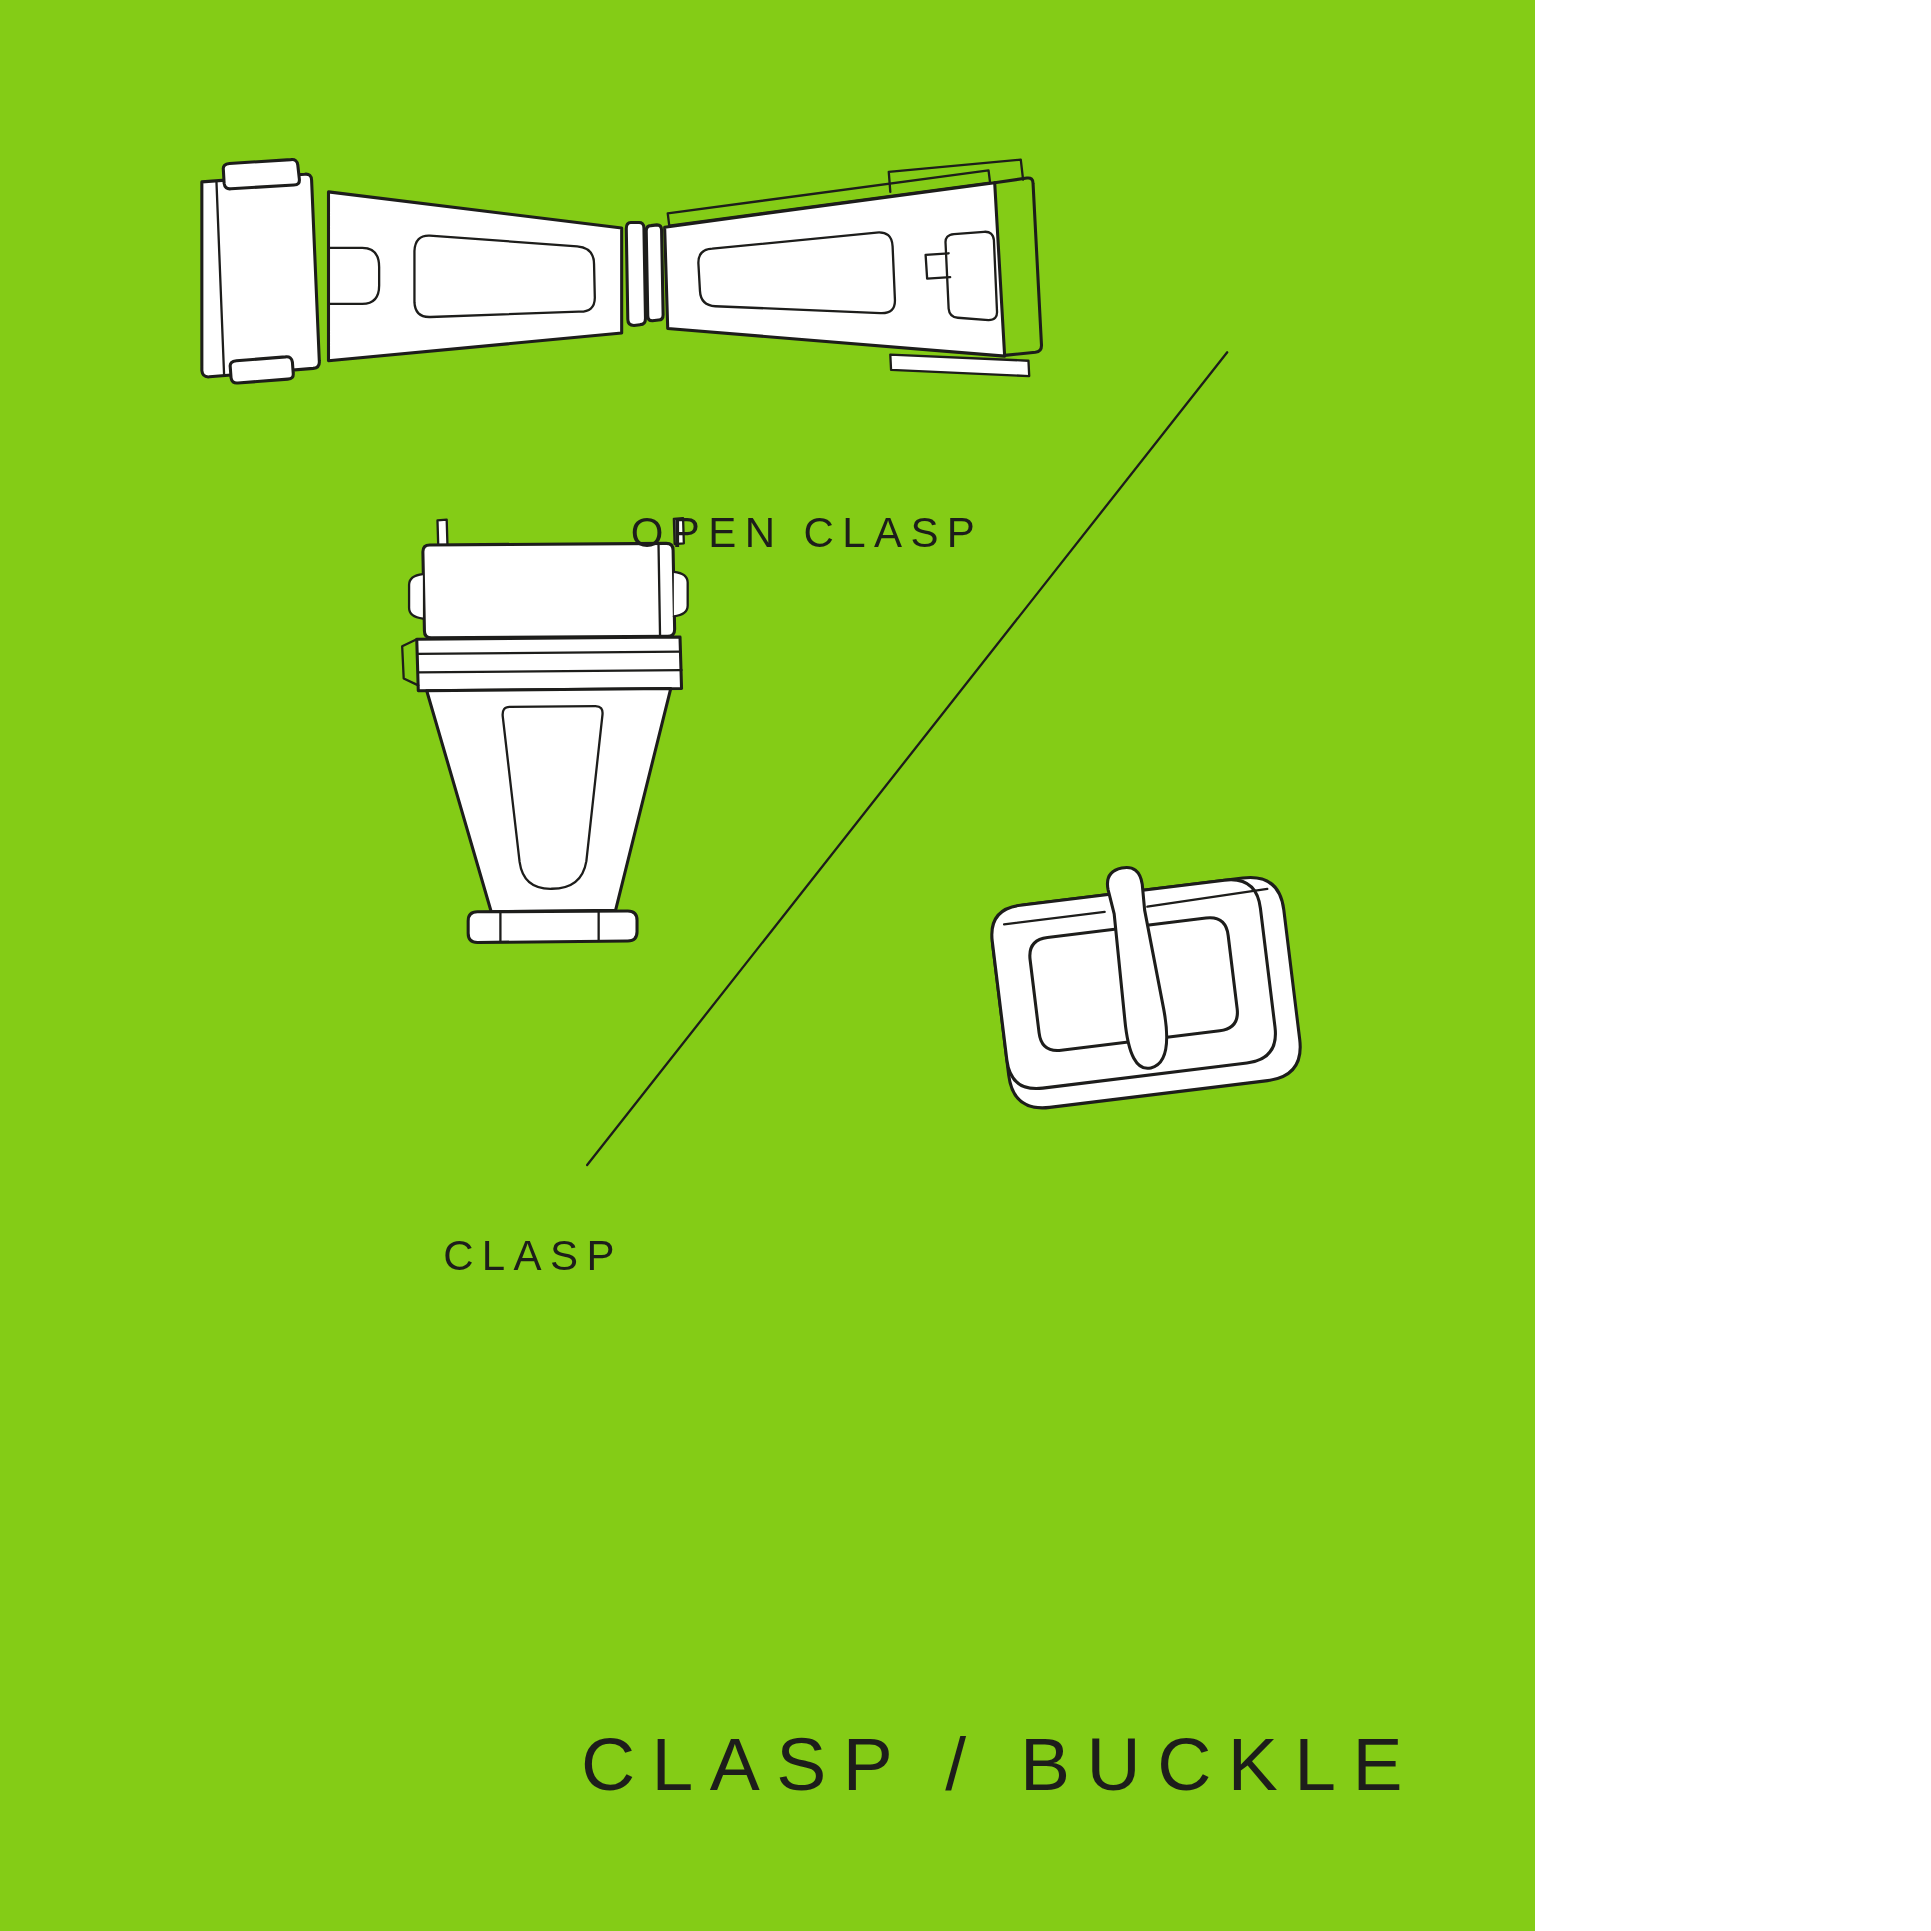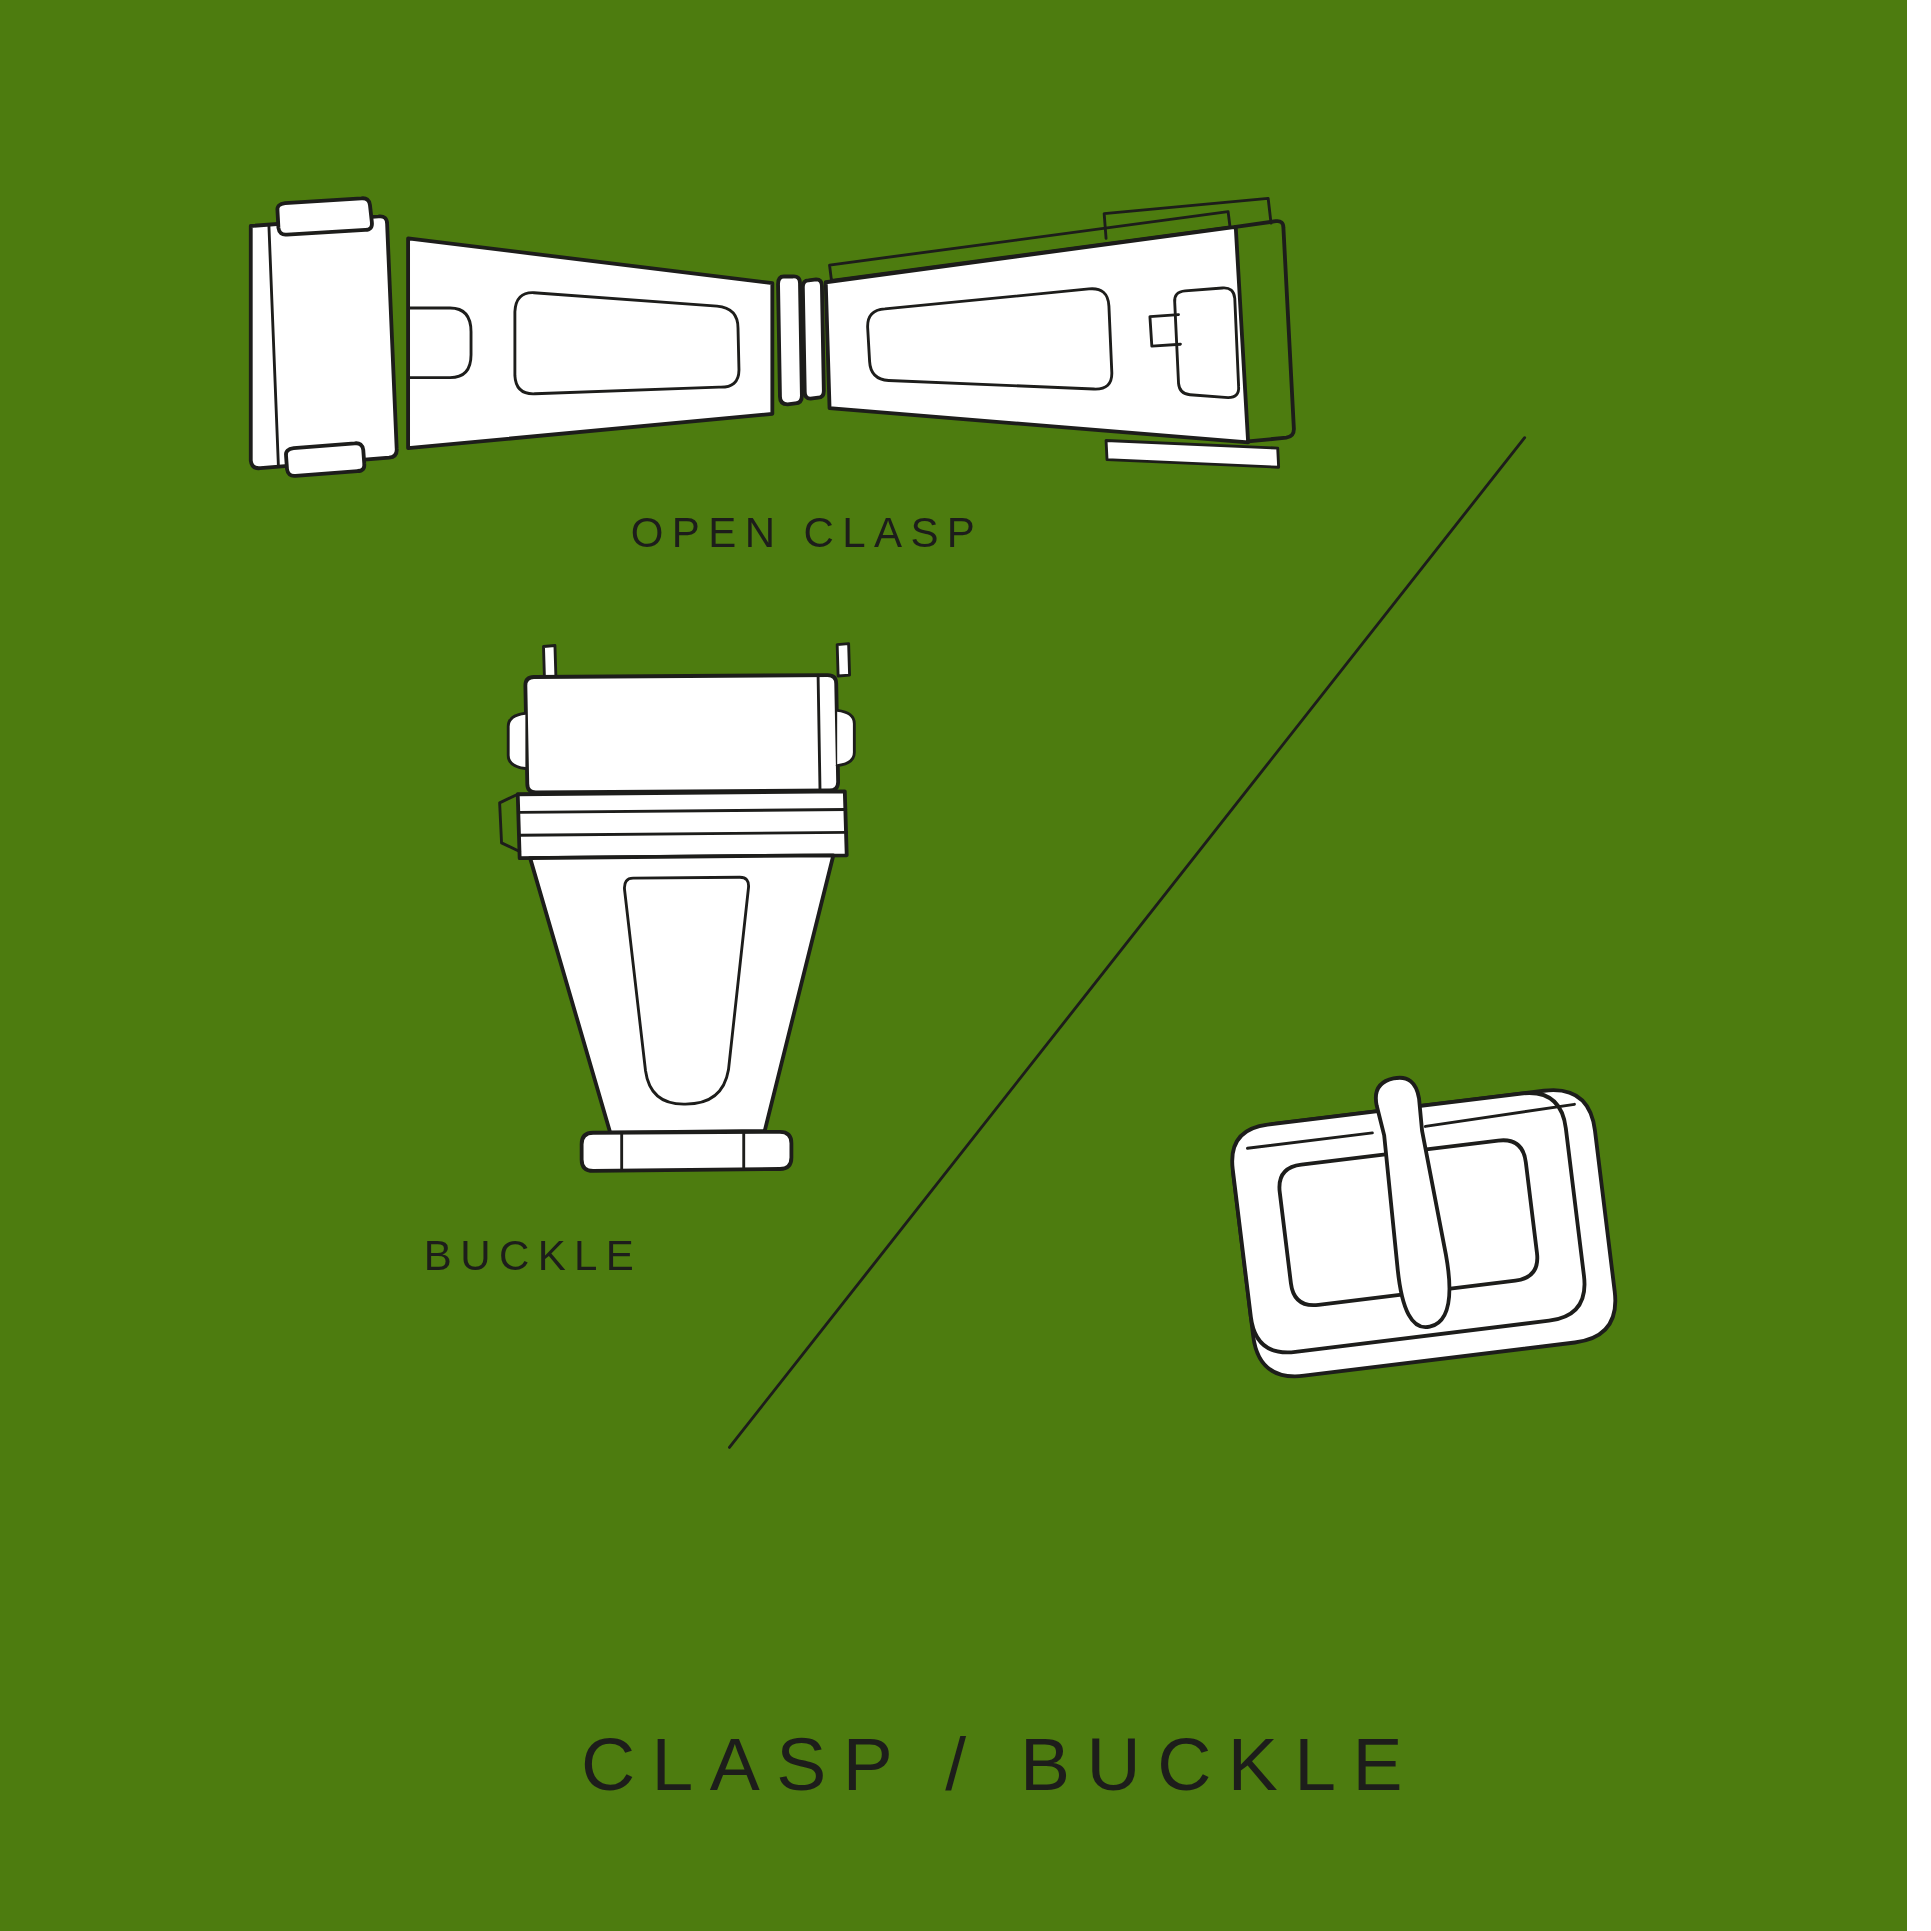--- a/index.html
+++ b/index.html
@@ -8,24 +8,24 @@
   }
   body {
     width: 1931px;
     height: 1931px;
     background: #ffffff;
     font-family: "Liberation Sans", sans-serif;
     --line: #1d1d1b;
   }
   .stage {
     position: relative;
-    width: 1907px;
+    width: 1535px;
     height: 1931px;
     overflow: hidden;
-    background: #4d7c0f;
+    background: #84cc16;
   }
   svg.art {
     position: absolute;
     inset: 0;
   }
   .ln {
     fill: none;
     stroke: var(--line);
     stroke-width: 4;
     stroke-linejoin: round;
@@ -120,17 +120,17 @@
       <path class="ln thin" d="M1320,1184 L1452,1184"></path>
       <path class="ln thin" d="M1508,1184 L1666,1180"></path>
       <circle class="ln thin fw" cx="1480" cy="1184" r="14"></circle>
 
       <path class="ln fw" d="M1464,1188 L1460,1156 Q1458,1132 1481,1130 Q1504,1128 1505,1154 L1504,1188 L1513,1320 Q1517,1390 1487,1393 Q1459,1396 1461,1326 Z"></path>
     </g>
   </svg>
 
   <div class="label" style="left:807px; top:509px;">OPEN CLASP</div>
 
-  <div class="label" style="left:533px; top:1232px;">BUCKLE</div>
+  <div class="label" style="left:533px; top:1232px;">CLASP</div>
 
   <div class="title" style="left:1000px; top:1721px;">CLASP / BUCKLE</div>
 </div>
 
 
 </body></html>

